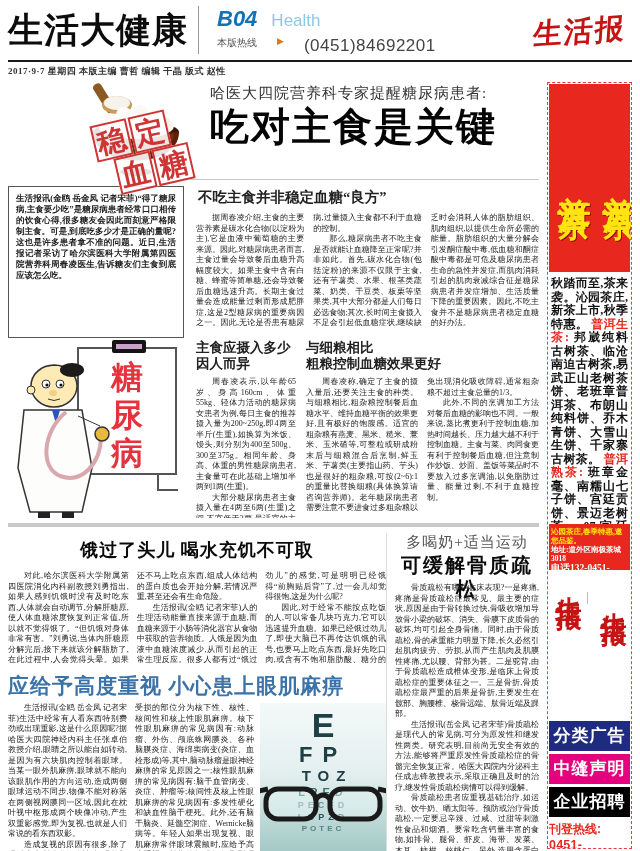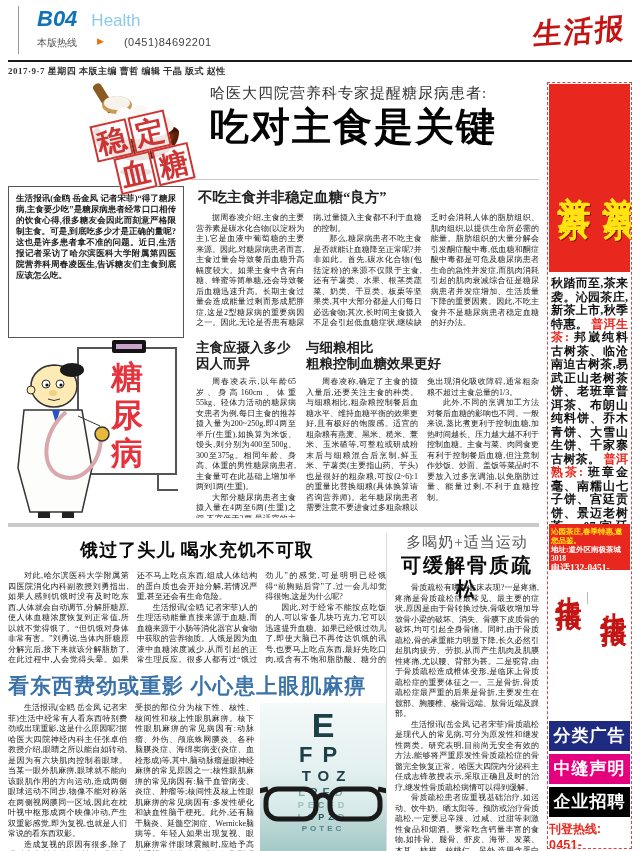--- a/index.html
+++ b/index.html
@@ -9,21 +9,21 @@
 
   
   .masthead { display:flex; align-items:flex-start; height:54px; }
   .mast-title { font-size:35px; font-weight:900; letter-spacing:1px; color:#0c0c0c; line-height:50px; white-space:nowrap; }
   .mast-mid { margin-left:10px; padding-left:18px; border-left:1px solid #999; height:48px; }
   .mast-code-row { display:flex; align-items:baseline; gap:14px; }
   .mast-code { font-family:"Liberation Sans",sans-serif; font-size:22px; font-weight:900; color:#1272b8; font-style:italic; }
   .mast-en { font-family:"Liberation Sans",sans-serif; font-size:17px; color:#8cc8e8; }
   .mast-hot { font-family:"Liberation Sans",sans-serif; font-size:10px; color:#555; margin-top:4px; display:flex; align-items:flex-start; gap:20px; }
   .tri { color:#e8720f; font-size:9px; }
-  .hot-num { font-size:11px; color:#444; letter-spacing:.5px; }
+  .hot-num { font-size:17px; color:#444; letter-spacing:.5px; }
   .mast-brand { margin-left:auto; margin-right:6px; font-size:29px; font-weight:900; color:#c41414; transform:rotate(-4deg) skewX(-8deg); line-height:50px; letter-spacing:2px; }
   .top-rule { border-top:2px solid #1a1a1a; margin-top:0; }
   .dateline { font-size:9px; font-weight:bold; color:#333; padding:3px 0 4px 0; letter-spacing:.5px; }
 
   
   .paper-main { display:flex; }
   .main-left { width:538px; }
   .sidebar { width:86px; margin-left:8px; height:767px; overflow:hidden; border:1px dashed #e04040; padding:1px; background:#fff; }
 
   
@@ -108,20 +108,21 @@
   .hotline-blk { color:#e8281e; font-weight:900; font-family:"Liberation Sans",sans-serif; padding-top:2px; }
   .hl-label { font-size:12px; line-height:15px; }
   .hl-num { font-size:12.5px; line-height:17px; letter-spacing:.2px; }
 </style>
 </head>
 <body>
 
 <div class="page">
 
   <div class="masthead">
+    <div class="mast-title">生活大健康</div>
     <div class="mast-mid">
       <div class="mast-code-row">
         <span class="mast-code">B04</span>
         <span class="mast-en">Health</span>
       </div>
       <div class="mast-hot">
         <span>本版热线</span>
         <span class="tri">▶</span>
         <span class="hot-num">(0451)84692201</span>
       </div>
@@ -240,21 +241,21 @@
         <div class="bottom-left">
           <div>
             <div class="art2-head">饿过了头儿 喝水充饥不可取</div>
             <div class="art2-body col3">
               <p>对此,哈尔滨医科大学附属第四医院消化内科副教授刘勇指出,如果人感到饥饿时没有及时吃东西,人体就会自动调节,分解肝糖原,使人体血糖浓度恢复到正常值,所以就不觉得饿了。“但饥饿对身体非常有害。”刘勇说,当体内肝糖原分解完后,接下来就该分解脂肪了,在此过程中,人会觉得头晕。如果还不马上吃点东西,组成人体结构的蛋白质也会开始分解,若情况严重,甚至还会有生命危险。</p>
               <p>生活报讯(金鸥 记者宋菲)人的生理活动能量直接来源于血糖,而血糖来源于小肠等消化器官从食物中获取的营养物质。人饿是因为血液中血糖浓度减少,从而引起的正常生理反应。很多人都有过“饿过劲儿”的感觉,可是明明已经饿得“前胸贴后背”了,过一会儿却觉得很饱,这是为什么呢?</p>
               <p>因此,对于经常不能按点吃饭的人,可以常备几块巧克力,它可以迅速提升血糖。如果已经饿过劲儿了,即使大脑已不再传达饥饿的讯号,也要马上吃点东西,最好先吃口肉,或含有不饱和脂肪酸、糖分的食物,比如坚果。喝水充饥不可取。</p>
             </div>
           </div>
           <div class="art4">
-            <div class="art4-head">看东西费劲或重影 小心患上眼肌麻痹</div>
+            <div class="art4-head">应给予高度重视 小心患上眼肌麻痹</div>
             <div class="art4-flex">
               <div class="art4-body">
                 <p>生活报讯(金鸥 岳金凤 记者宋菲)生活中经常有人看东西特别费劲或出现重影,这是什么原因呢?据哈医大四院神经内科主任张卓伯教授介绍,眼睛之所以能自如转动,是因为有六块肌肉控制着眼球。当某一眼外肌麻痹,眼球就不能向该眼肌作用的方向运动,造成两侧眼球运动不同步,物像不能对称落在两侧视网膜同一区域,因此在枕叶视中枢形成两个映像冲动,产生双重影感觉,即为复视,也就是人们常说的看东西双影。</p>
                 <p>造成复视的原因有很多,除了眼科疾病所致,还可以根据眼外肌受损的部位分为核下性、核性、核间性和核上性眼肌麻痹。核下性眼肌麻痹的常见病因有:动脉瘤、外伤、颅底蛛网膜炎、各种脑膜炎症、海绵窦病变(炎症、血栓形成)等,其中,脑动脉瘤是眼神经麻痹的常见原因之一;核性眼肌麻痹的常见病因有:脑干血管病变、炎症、肿瘤等;核间性及核上性眼肌麻痹的常见病因有:多发性硬化和缺血性脑干梗死。此外,还有脑干脑炎、延髓空洞症、Wernicke脑病等。年轻人如果出现复视、眼肌麻痹常伴眼球震颤时,应给予高度重视。长期饮酒或妊娠剧烈呕吐者,如果出现眼肌麻痹、共济失调及精神障碍,可考虑Wernicke脑病,建议及早就医。</p>
               </div>
               <div class="eye-chart">
                 <div class="ec-rows">
                   <div class="ec-r0">E</div>
                   <div class="ec-r1">FP</div>
                   <div class="ec-r2">TOZ</div>

